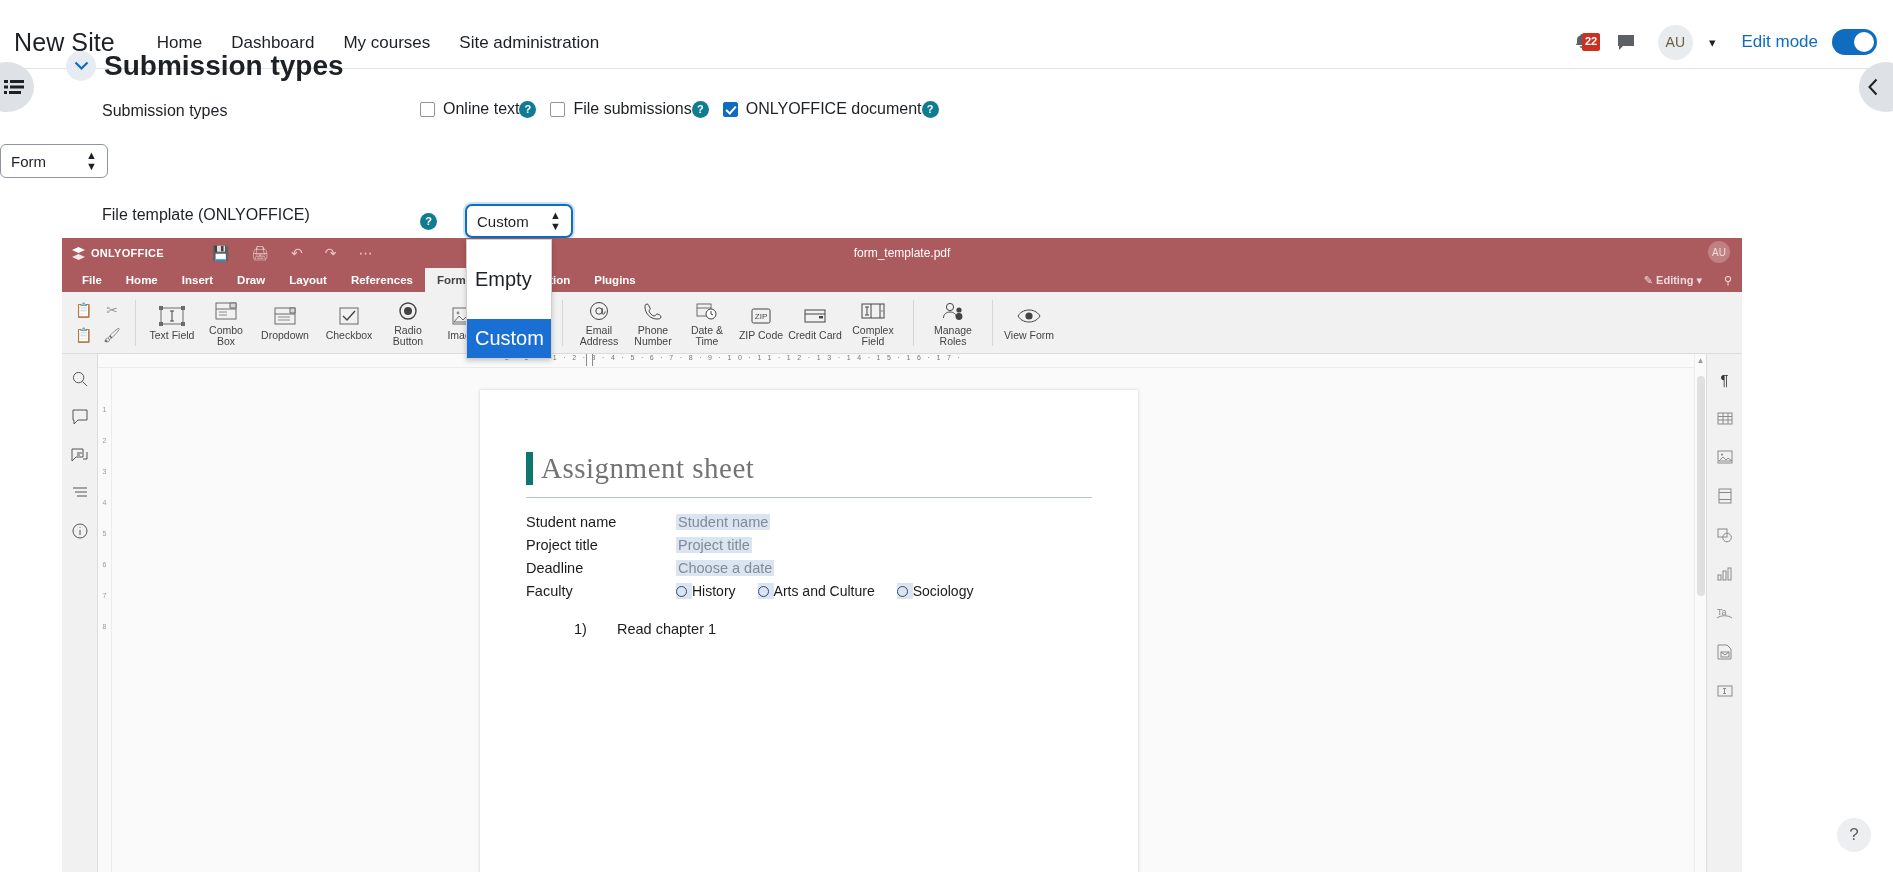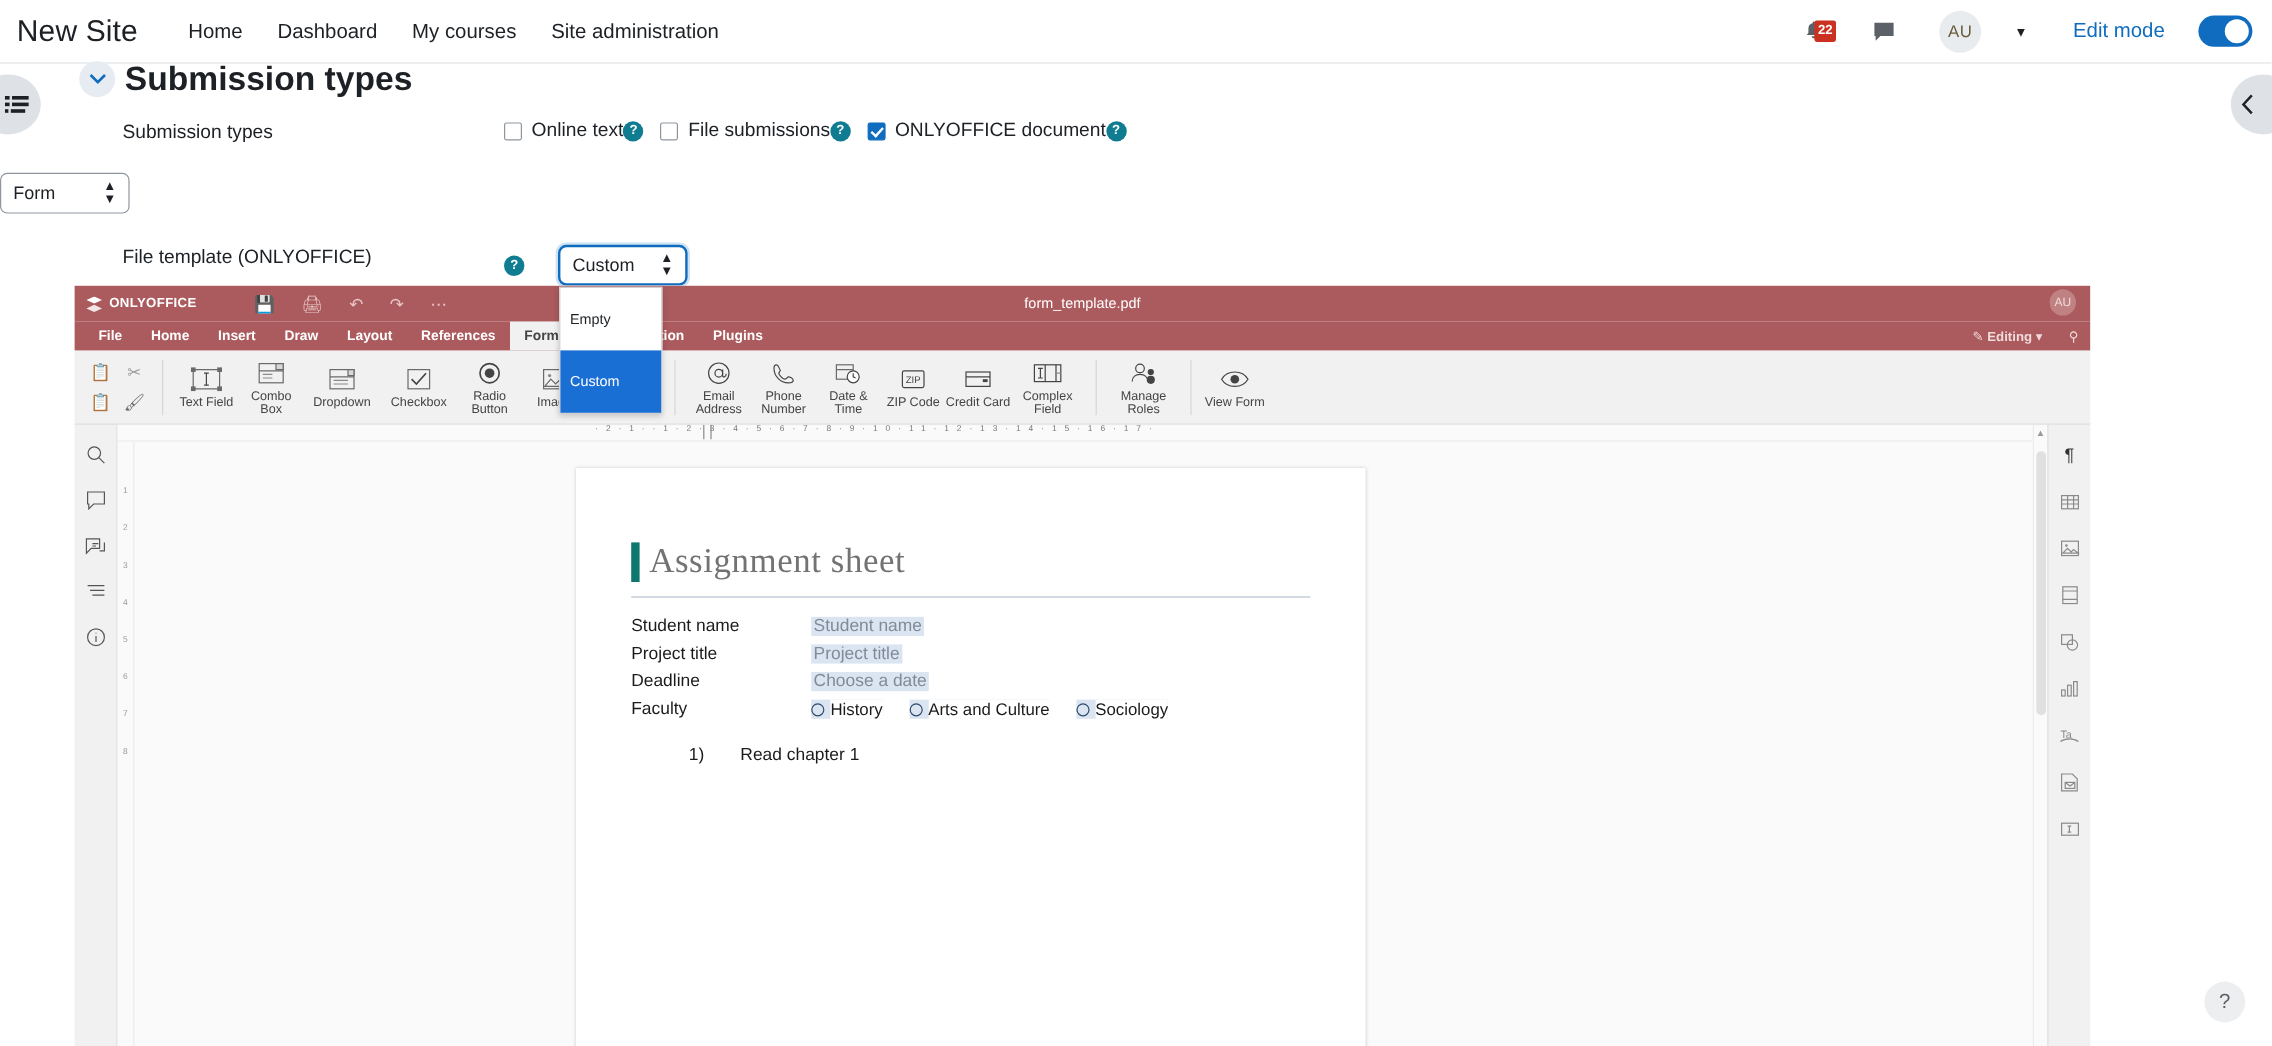--- a/index.html
+++ b/index.html
@@ -4,34 +4,34 @@
 <style>
   * { box-sizing: border-box; margin: 0; padding: 0; }
   html, body {
     width: 1893px; height: 872px;
     font-family: "Liberation Sans", sans-serif;
     background: #ffffff;
     overflow: hidden;
   }
   
   .navbar {
-    position: absolute; top: 0; left: 0; width: 1893px; height: 53px;
+    position: absolute; top: 16px; left: 0; width: 1893px; height: 53px;
     background: #fff; border-bottom: 1px solid #e0e3e6;
     display: flex; align-items: center;
   }
   .brand {
     font-size: 25px; color: #1d2125; margin-left: 14px; margin-right: 42px;
     font-weight: 400; letter-spacing: .1px;
   }
   .nav-links { display: flex; align-items: center; gap: 29px; }
   .nav-links a {
     font-size: 17px; color: #1d2125; text-decoration: none; line-height: 1;
   }
   .nav-right {
-    margin-left: auto; display: flex; align-items: center; gap: 18px;
+    margin-left: auto; display: flex; align-items: center; gap: 4px;
     padding-right: 16px;
   }
   .bell-wrap { position: relative; width: 40px; height: 40px;
     display:flex; align-items:center; justify-content:center; }
   .badge {
     position: absolute; left: 20px; top: 11px;
     background: #ca3120; color: #fff; font-size: 11px; line-height: 1;
     padding: 3px 3px 4px 3px; border-radius: 2px; font-weight: 600;
     min-width: 18px; text-align: center;
   }
@@ -111,21 +111,21 @@
   }
   .select-box .caret { margin-left: auto; font-size: 11px; line-height: 1; }
   .select-box.focused {
     border: 2px solid #0f6cbf; box-shadow: 0 0 0 2px #cfe2f3; border-radius: 7px;
   }
   .dropdown {
     position: absolute; left: -1px; top: 33px; width: 86px;
     background: #fff; border: 1px solid #cfcfcf; z-index: 40;
     box-shadow: 0 2px 5px rgba(0,0,0,.2);
   }
-  .dd-opt { font-size: 12px; padding: 19px 8px; color: #1d2125; cursor: pointer; }
+  .dd-opt { font-size: 20px; padding: 8px 8px; color: #1d2125; cursor: pointer; margin-top: 20px; }
   .dd-opt.sel { background: #1a6fd4; color: #fff; }
   
   .oo {
     position: absolute; left: 62px; top: 238px; width: 1680px; height: 634px;
     background: #fafafa; overflow: hidden;
   }
   .oo-head {
     height: 30px; background: #ab5a5d; display: flex; align-items: center;
     position: relative;
   }

